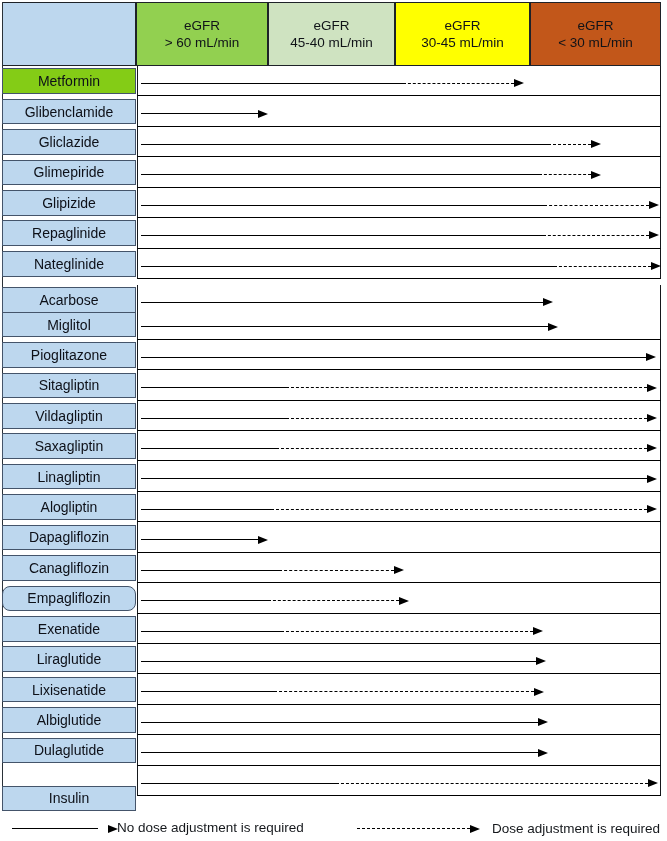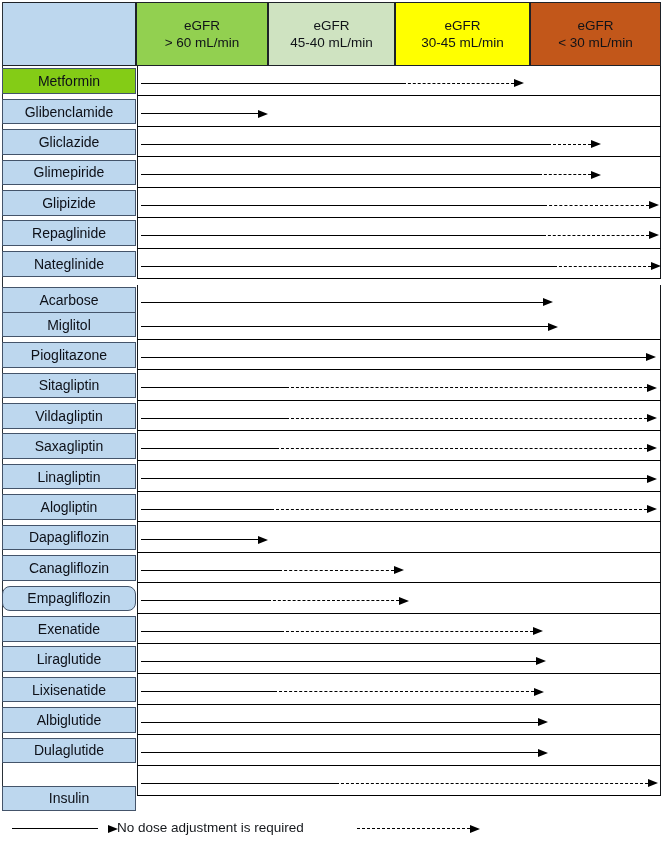--- a/index.html
+++ b/index.html
@@ -245,13 +245,14 @@
 
   <div id="legend-solid-sample" style="position: absolute; left: 12px; top: 0px; width: 0px; height: 0px;">
       <div class="shaft" style="left: 0px; top: 828px; width: 86px; position: absolute;"></div>
       <div class="head" style="left: 96px; top: 825.2px;"></div>
     </div>
   <div class="legend-label" style="left:117px;top:820px;">No dose adjustment is required</div>
   <div id="legend-dashed-sample" style="position: absolute; left: 357px; top: 0px; width: 0px; height: 0px;">
       <div class="shaft dashed" style="left: 0px; top: 828px; width: 113px; position: absolute; border-top-style: dashed;"></div>
       <div class="head" style="left: 113px; top: 825.2px;"></div>
     </div>
+  <div class="legend-label" style="left:492px;top:821px;">Dose adjustment is required</div>
 </div>
 
 </body></html>

